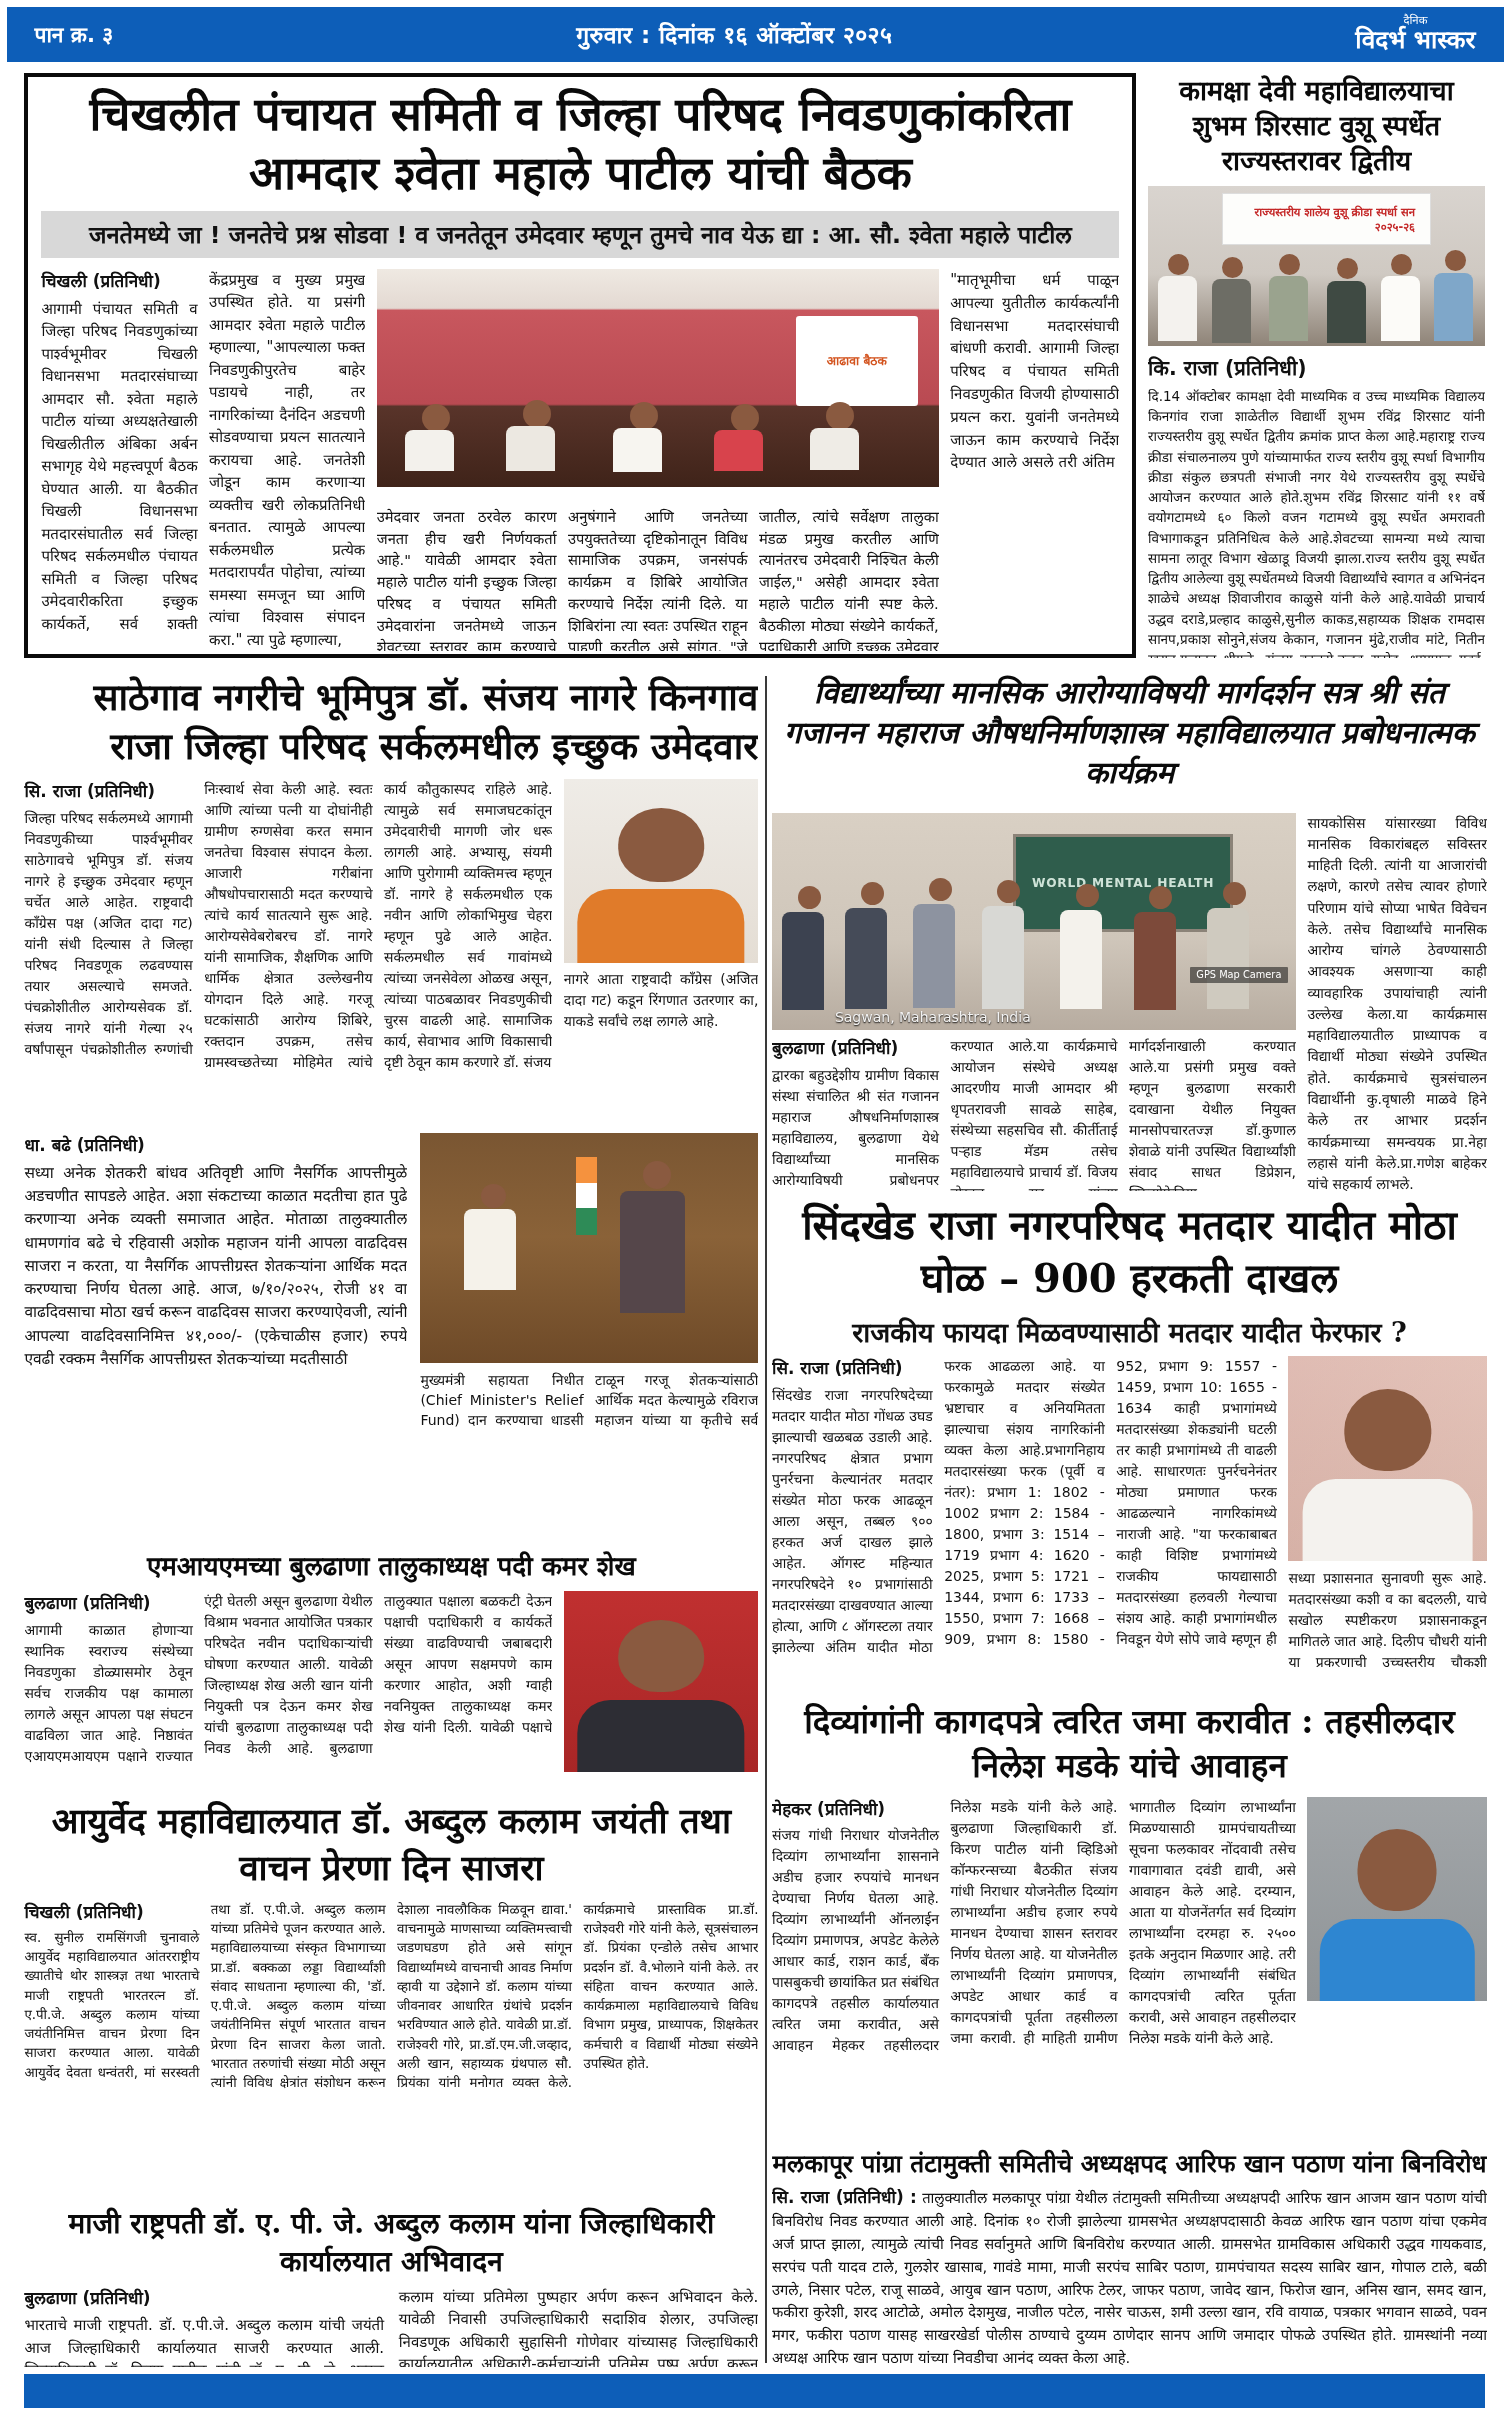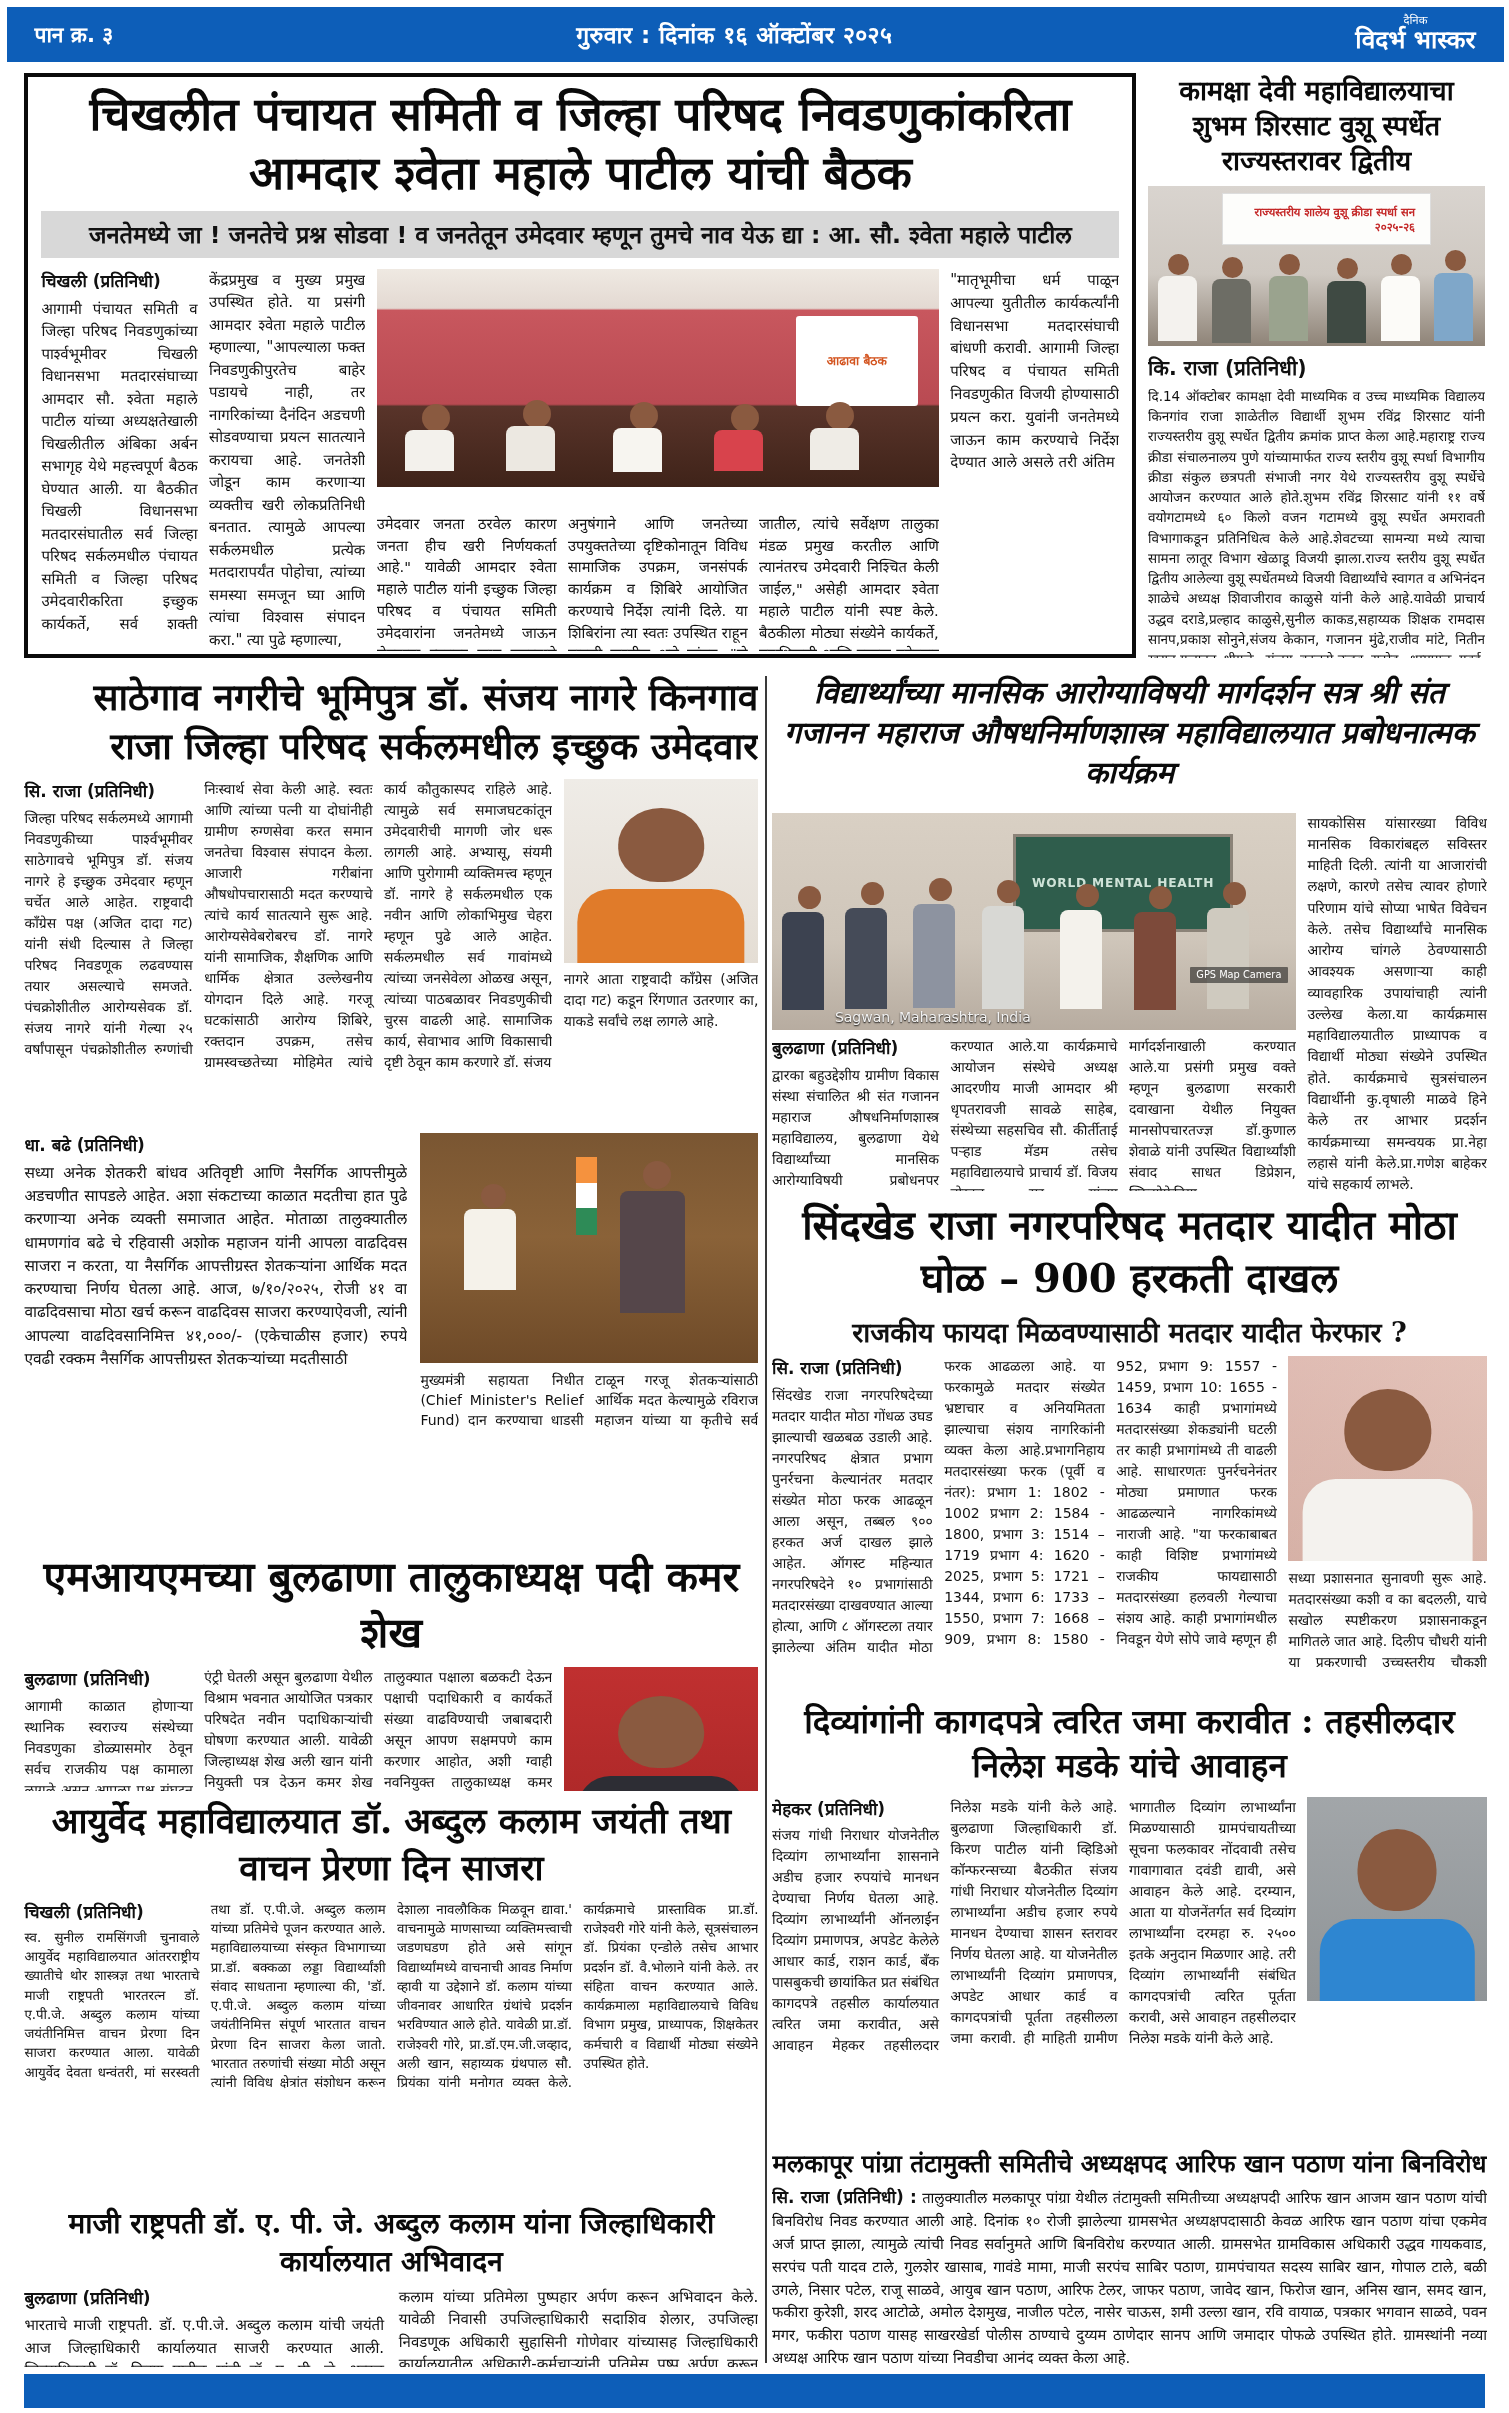--- a/index.html
+++ b/index.html
@@ -30,21 +30,21 @@
     position:absolute; top:73px; left:24.4px; width:1112px; height:585px;
     border:4.1px solid #0a0a0a; padding:8.1px 13px; overflow:hidden;
   }
   .main-article .headline { font-size:46px; line-height:1.28; }
   .main-article .subhead {
     margin-top:8.1px; background:#d8d8d8; font-weight:bold; font-size:23.6px;
     text-align:center; padding:7.3px 3.3px;
   }
   .main-grid { display:grid; grid-template-columns:324px 562px 1fr; gap:11.4px; margin-top:11.4px; height:355px; }
   .main-grid .colset2 { column-count:2; column-gap:11.4px; font-size:15px; line-height:1.5; text-align:justify; height:100%; overflow:hidden; }
-  .main-grid .mid { display:flex; flex-direction:column; gap:26px; overflow:hidden; }
+  .main-grid .mid { display:flex; flex-direction:column; gap:19px; overflow:hidden; }
   .main-grid .colset3 { column-count:3; column-gap:11.4px; font-size:14.7px; line-height:1.48; text-align:justify; overflow:hidden; flex:1; }
   .main-grid .rightcol { font-size:15px; line-height:1.52; text-align:justify; overflow:hidden; }
   
   .photo { position:relative; overflow:hidden; flex:none; }
   .ph-meeting { height:218px; background:linear-gradient(180deg,#efe9e2 0%,#e3d9d2 18%,#c8575e 19%,#b94a52 62%,#59342a 63%,#3f2319 100%); }
   .ph-meeting .banner { position:absolute; right:21px; top:47px; width:122px; height:90px; background:#fff; border-radius:3.3px;
      display:flex; align-items:center; justify-content:center; text-align:center; font-size:12.2px; font-weight:bold; color:#d3541f; padding:3.3px; }
   .head { position:absolute; border-radius:50%; background:#8a5a40; }
   .shirt { position:absolute; border-radius:8.1px 8.1px 0 0; }
   .ph-wushu { height:160px; background:linear-gradient(180deg,#d9d4cf 0%,#cfc9c2 55%,#8e8377 100%); }
@@ -90,21 +90,21 @@
   .art-sindkhed .headline { font-size:40px; line-height:1.32; }
   .art-sindkhed .subhead2 { font-family:"DejaVu Serif", serif; font-weight:bold; font-size:27px; text-align:center; margin:8.1px 0 6.5px; }
   .sind-grid { display:grid; grid-template-columns:505px 1fr; gap:11.4px; height:311px; }
   .sind-grid .colset3 { column-count:3; column-gap:11.4px; height:100%; }
   .sind-right { display:flex; flex-direction:column; gap:6.5px; overflow:hidden; }
   .ph-sind { height:205px; background:linear-gradient(180deg,#e2e2e2 0%,#d5d3d0 100%); }
   .ph-sind .p-body { background:#f4f2ee; }
   .ph-sind::before { content:""; position:absolute; inset:0; background:linear-gradient(90deg,#d84a28 0%,#e8633c 100%); opacity:.25; }
   
   .art-mim { position:absolute; top:1547px; left:24.4px; width:734px; height:244px; overflow:hidden; }
-  .art-mim .headline { font-size:41px; margin-bottom:8.1px; }
+  .art-mim .headline { font-size:26px; margin-bottom:8.1px; }
   .mim-grid { display:grid; grid-template-columns:528px 1fr; gap:11.4px; height:184px; }
   .mim-grid .colset3 { column-count:3; column-gap:11.4px; height:100%; }
   .ph-mim { height:181px; background:linear-gradient(180deg,#c03030 0%,#a82626 100%); }
   .ph-mim .p-body { background:#2d2d34; }
   
   .art-ayurved { position:absolute; top:1798px; left:24.4px; width:734px; height:399px; overflow:hidden; }
   .art-ayurved .headline { font-size:35px; line-height:1.34; margin-bottom:8.1px; }
   .art-ayurved .colset4 { column-count:4; column-gap:11.4px; font-size:13.3px; line-height:1.45; text-align:justify; height:269px; overflow:hidden; }
   
   .art-divyang { position:absolute; top:1700px; left:772px; width:715px; height:438px; overflow:hidden; }

